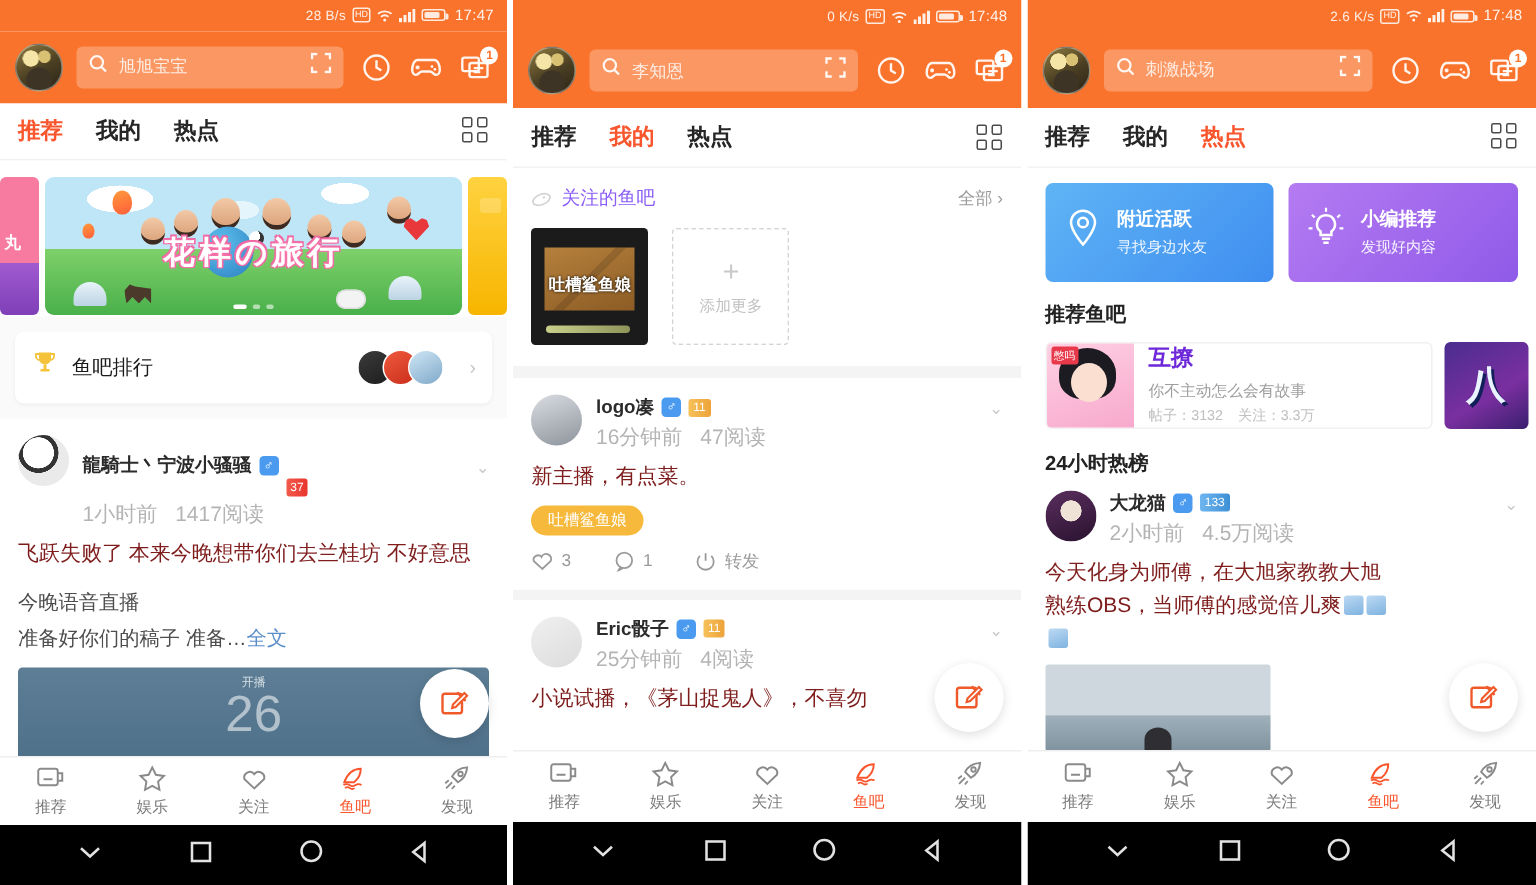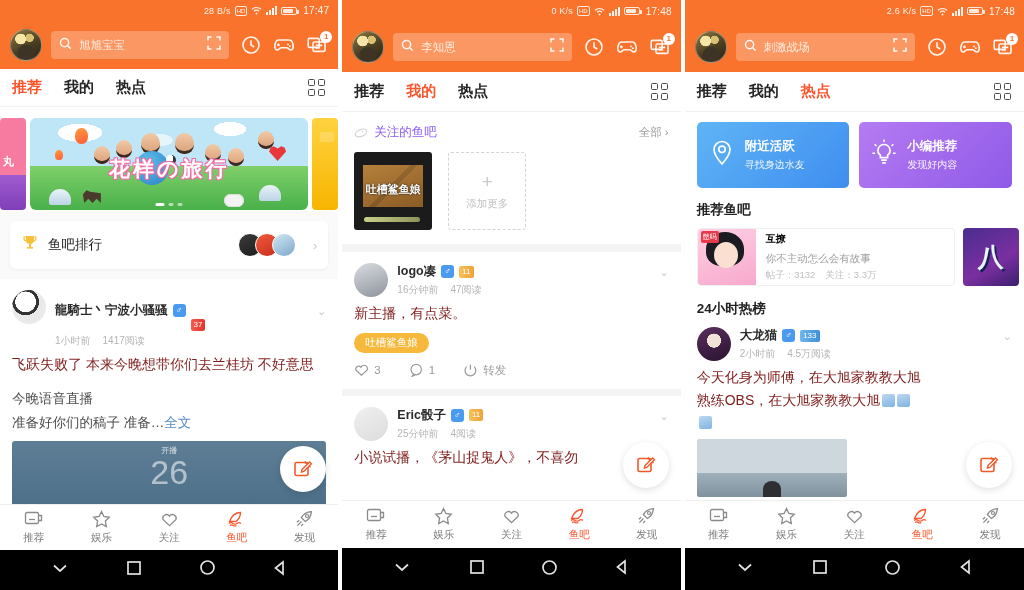--- a/index.html
+++ b/index.html
@@ -162,21 +162,21 @@
   .pa.p3 { background: radial-gradient(circle at 50% 40%, #efe3d7 0 26%, transparent 27%), linear-gradient(160deg,#5a2f5e,#2a1230); }
   .pa.p4 { background: linear-gradient(150deg,#f0f0f0,#dcdcdc); }
   .pn-row { display:flex; align-items:center; gap:5px; }
   .pname { font-size:12.5px; color:#2b2b2b; font-weight:bold; }
   .sexbadge { width:13px;height:13px;border-radius:3px;background:#4a9bf0; display:flex;align-items:center;justify-content:center;
     color:#fff; font-size:9px; line-height:1; }
   .lvlbadge { height:12px; border-radius:2px; padding:0 3px; font-size:8px; color:#fff; line-height:12px; }
   .lvl-red { background: linear-gradient(90deg,#f25b4b,#e8342c); margin-top: 29px; }
   .lvl-org { background: linear-gradient(90deg,#f6c15a,#eda33a); }
   .lvl-blue { background: linear-gradient(90deg,#6fb6ef,#3d8fd6); }
-  .pmeta { font-size:10px; color:#b4b4b4; margin-top:3px; display:flex; gap:12px; }
+  .pmeta { font-size:14px; color:#b4b4b4; margin-top:3px; display:flex; gap:12px; }
   .pcaret { margin-left:auto; color:#c9c9c9; font-size:11px; padding-top:2px;}
   .ptext { font-size:14px; color:#7f1d1d; line-height:1.55; margin-top:6px; }
   .ptext.grey { color:#8d8d8d; font-size:13.5px; }
   .ptext2 { font-size:13.5px; color:#4d4d4d; line-height:1.6; margin-top:12px; }
   .more { color:#5b8ec9; }
   .tagpill { display:inline-block; margin-top:8px; background:#f6b93b; color:#fff;
     font-size:10.5px; border-radius:10px; padding:3px 11px; }
   .actions { display:flex; align-items:center; gap:28px; margin-top:10px; padding-bottom:11px;
     color:#9a9a9a; font-size:11.5px; }
   .action { display:flex; align-items:center; gap:5px; }
@@ -223,21 +223,21 @@
     flex: 0 0 258px; height:58px; background:#fff; border:1px solid #f0f0f0; border-radius:4px;
     display:flex; align-items:center; overflow:hidden;
   }
   .recbar .thumb { width:58px;height:58px;flex:0 0 58px; position:relative;
     background: linear-gradient(160deg,#ffd1e4,#f7a8cc); overflow:hidden;}
   .recbar .thumb .hair { position:absolute; left:8px; top:4px; width:38px;height:34px; border-radius:50% 50% 40% 40%; background:#1d1b22;}
   .recbar .thumb .face { position:absolute; left:16px; top:14px; width:24px;height:26px;border-radius:50%; background:#fbe0d2;}
   .recbar .thumb .bub { position:absolute; left:3px; top:3px; background:#e8394a; color:#fff;
     font-size:7px; padding:1px 2px; border-radius:2px; }
   .recbar .meta { padding:0 0 0 10px; min-width:0;}
-  .recbar .n { font-size:10px; font-weight:bold; color:#000000; }
+  .recbar .n { font-size:15px; font-weight:bold; color:#6d28d9; }
   .recbar .d { font-size:10.5px; color:#9e9e9e; margin-top:6px; white-space:nowrap; }
   .recbar .s { font-size:9.5px; color:#c0c0c0; margin-top:3px; display:flex; gap:10px; }
   .recbar2 { flex:0 0 56px; height:58px; border-radius:4px; position:relative; overflow:hidden;
     background: linear-gradient(150deg,#4a2d8f,#7a2fa0 60%, #3a1f6e); }
   .recbar2:after { content:"八"; position:absolute; inset:0; display:flex; align-items:center; justify-content:center;
     color:#eaf4ff; font-size:26px; font-weight:bold; text-shadow: 2px 2px 0 #12205a; }
 
   
   .fab {
     position:absolute; right:12px; bottom:12px; width:46px;height:46px;border-radius:50%;
@@ -864,21 +864,21 @@
               <span class="pcaret">⌄</span>
             </div>
             <div class="pmeta">
               <span>2小时前</span>
               <span>4.5万阅读</span>
             </div>
           </div>
         </div>
         <div class="ptext">今天化身为师傅，在大旭家教教大旭</div>
         <div class="ptext" style="margin-top:1px">
-          <span>熟练OBS，在大旭家教教大旭</span><span class="emo"></span><span class="emo"></span>
+          <span>熟练OBS，当师傅的感觉倍儿爽</span><span class="emo"></span><span class="emo"></span>
         </div>
         <div style="margin-top:2px"><span class="emo"></span></div>
         <div class="photo"></div>
       </div>
 
       <div class="fab">
         <svg width="20" height="20" viewBox="0 0 20 20">
             <rect x="2" y="3.5" width="13" height="13" rx="1.6" stroke="#f05a2b" fill="none" stroke-width="1.6"></rect>
             <path d="M11.8 2.6 17.4 8.2" stroke="#f05a2b" fill="none" stroke-width="1.6"></path>
             <path d="M9 10.6 16.6 3l1.8 1.8L10.8 12.4 8.4 13Z" fill="#fff" stroke="#f05a2b" stroke-width="1.4"></path>

